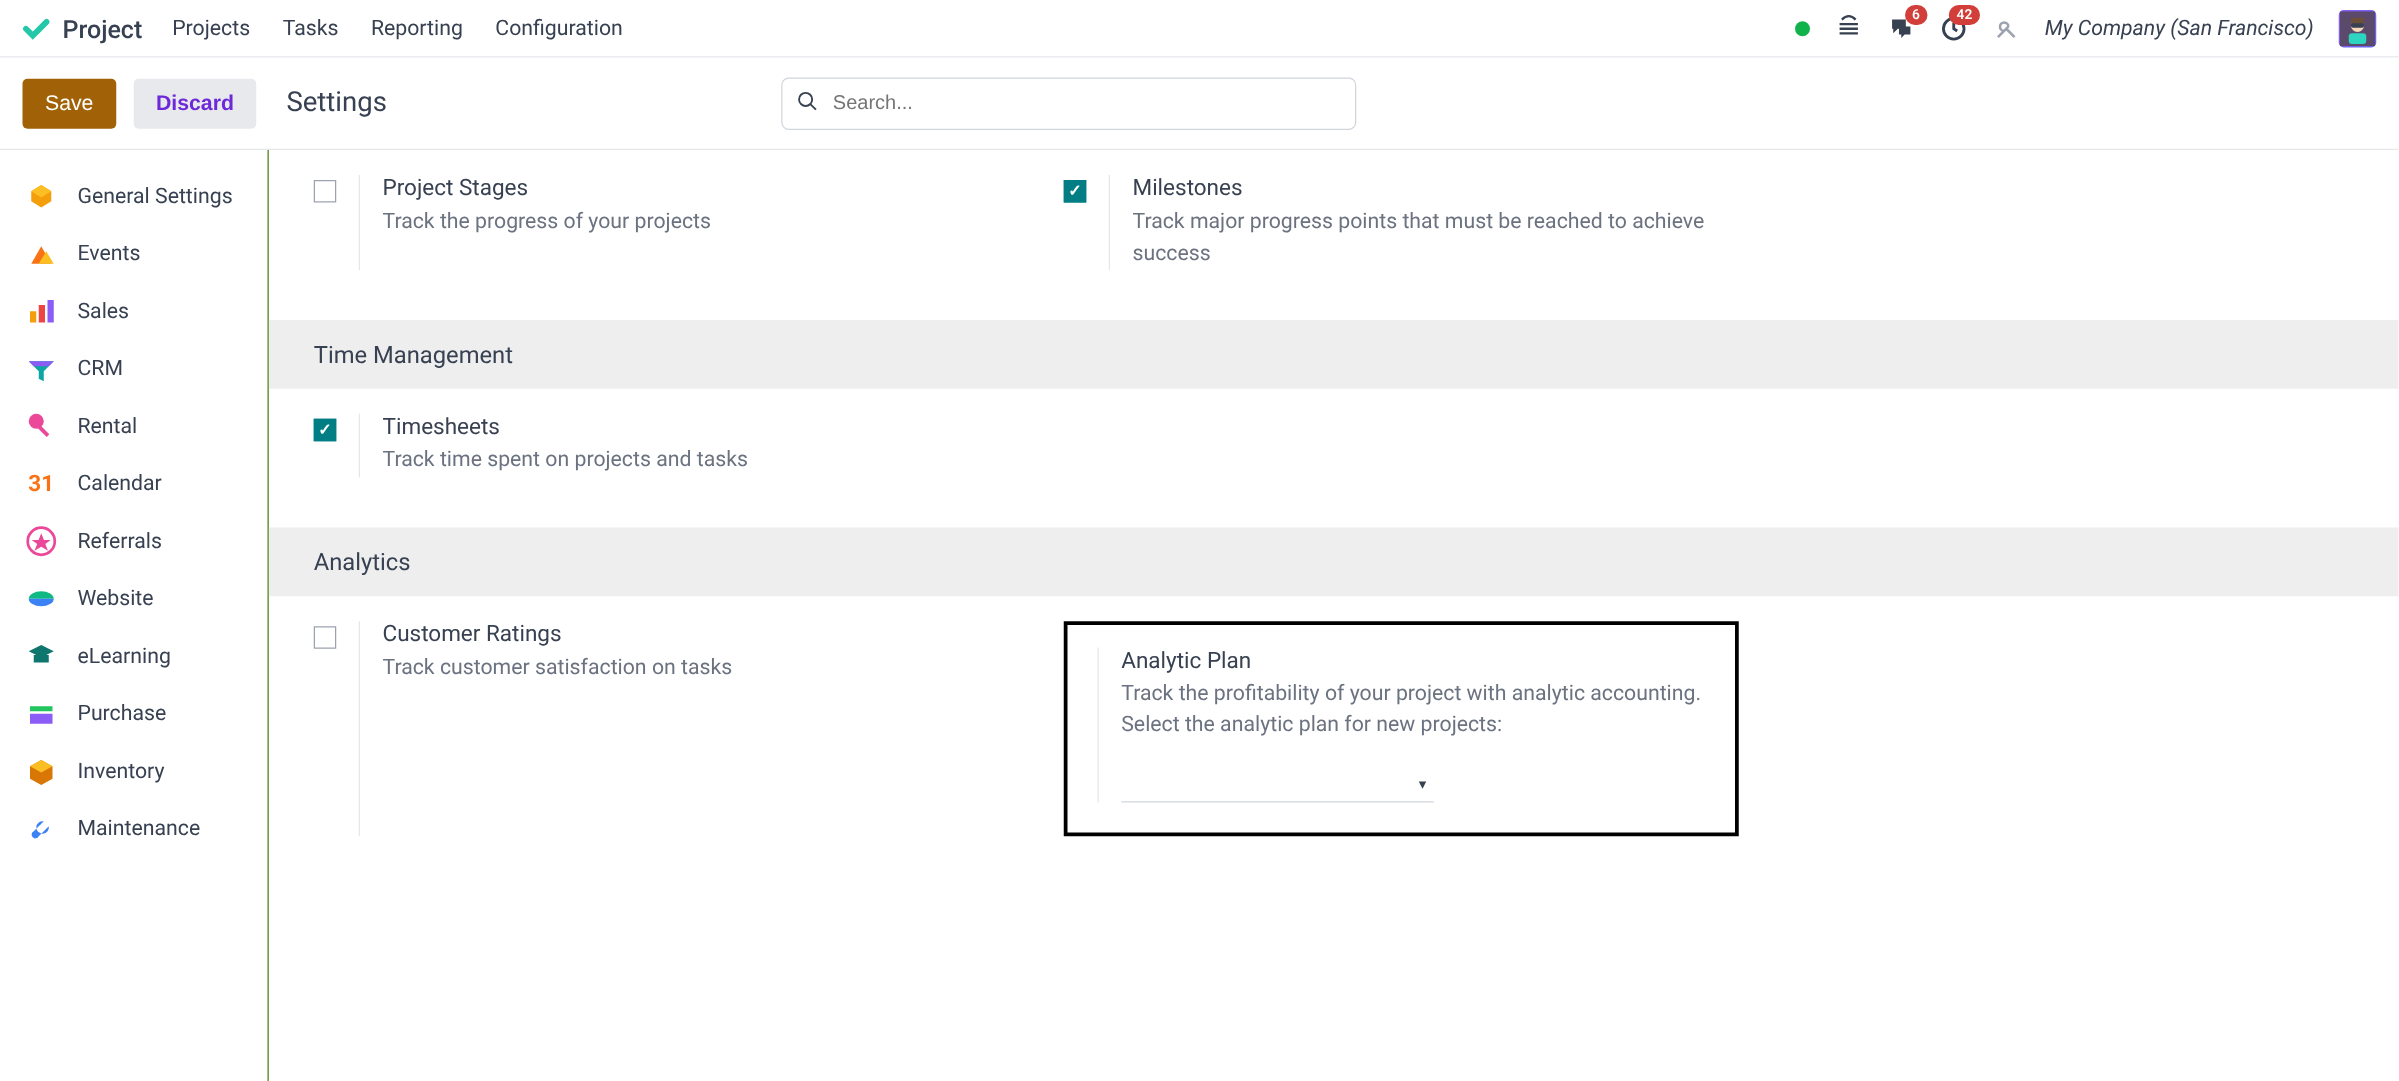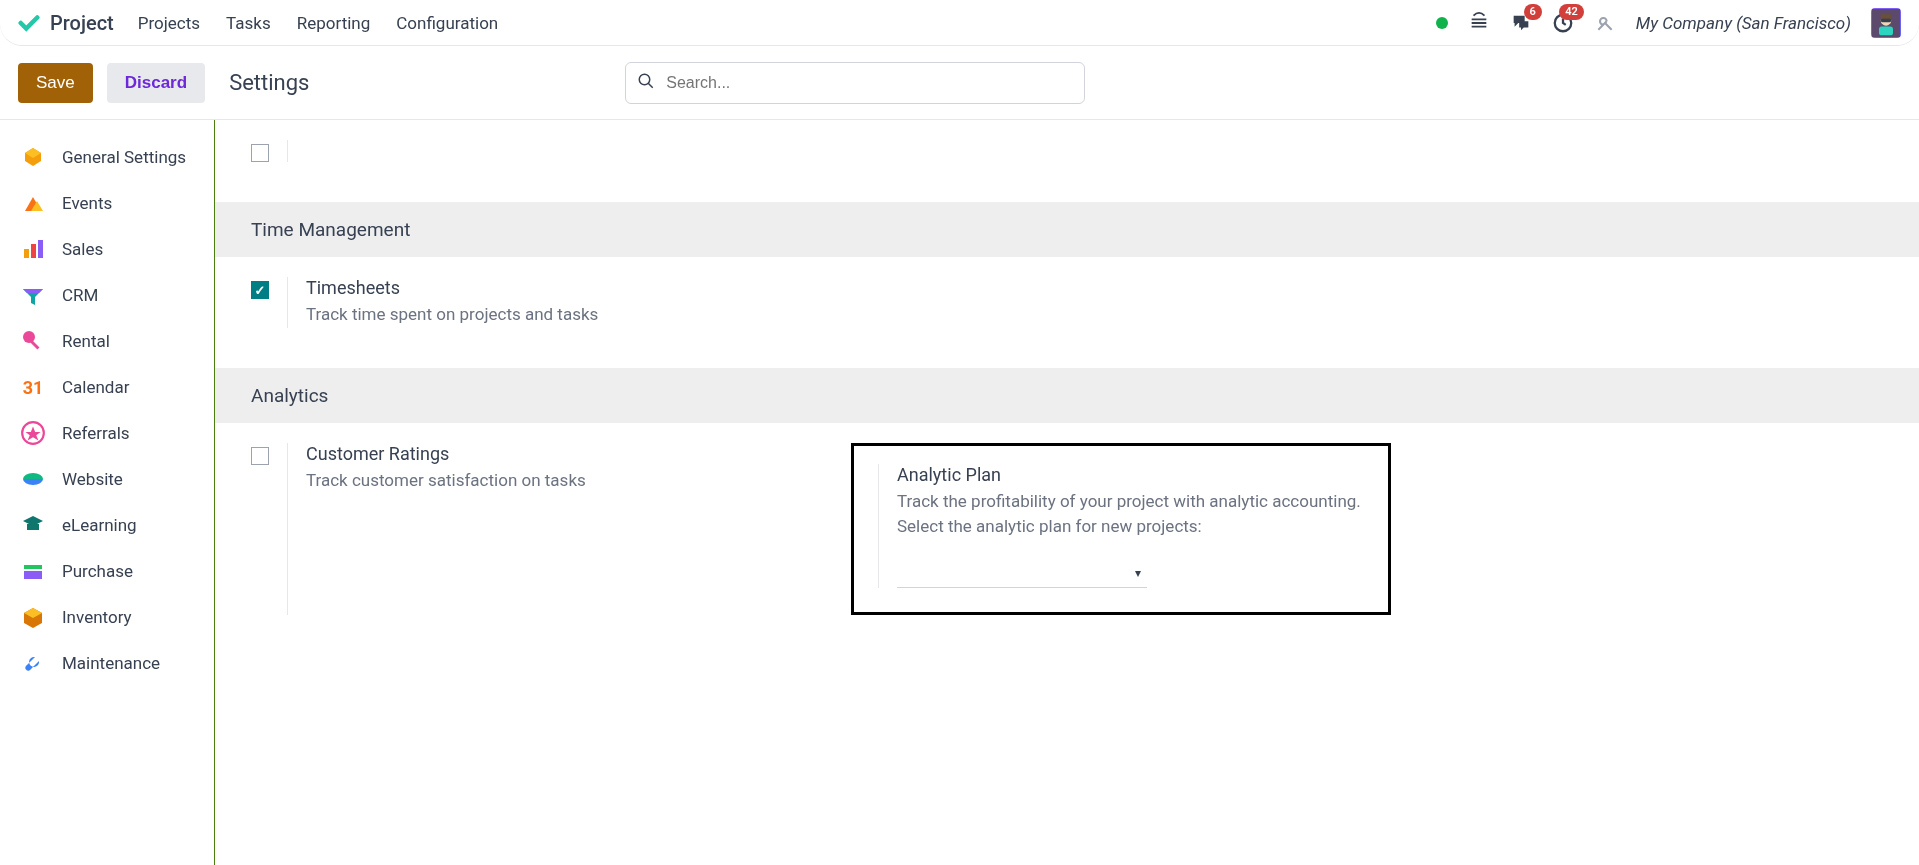--- a/index.html
+++ b/index.html
@@ -1,19 +1,19 @@
 <!DOCTYPE html>
 <html><head>
 <meta charset="utf-8">
 <style>
   * { box-sizing: border-box; margin: 0; padding: 0; }
   body { font-family: -apple-system, BlinkMacSystemFont, "Segoe UI", Roboto, "Helvetica Neue", Arial, sans-serif; font-size: 16px; color: #374151; background: #fff; }
   
   
-  .navbar { height: 46px; border-bottom: 1px solid #e5e7eb; display: flex; align-items: center; padding: 0 18px; justify-content: space-between; border-radius: 22px; }
+  .navbar { height: 46px; border-bottom: 1px solid #e5e7eb; display: flex; align-items: center; padding: 0 18px; justify-content: space-between; }
   .navbar-left { display: flex; align-items: center; gap: 24px; }
   .brand { display: flex; align-items: center; gap: 10px; }
   .brand-icon { width: 22px; height: 22px; }
   .brand-name { font-size: 20px; font-weight: 500; color: #374151; }
   .nav-menu { display: flex; gap: 26px; }
   .nav-menu a { color: #374151; text-decoration: none; font-size: 17px; cursor: pointer; }
   .navbar-right { display: flex; align-items: center; gap: 20px; }
   .status-dot { width: 12px; height: 12px; border-radius: 50%; background: #10b34b; }
   .tray-icon { width: 22px; height: 22px; display: flex; align-items: center; justify-content: center; position: relative; cursor: pointer; }
   .badge { position: absolute; top: -8px; right: -10px; background: #d23f3a; color: #fff; font-size: 11px; font-weight: 600; border-radius: 10px; padding: 1px 6px; min-width: 18px; text-align: center; line-height: 14px; }
@@ -242,20 +242,32 @@
         </span>
       <span>Maintenance</span>
     </div>
   </div>
 
   <div class="content">
     <div class="settings-row">
       <div class="setting-block">
         <div class="chk"></div>
         <div class="setting-divider"></div>
+        <div class="setting-text">
+          <div class="setting-title">Project Stages</div>
+          <div class="setting-desc">Track the progress of your projects</div>
+        </div>
+      </div>
+      <div class="setting-block">
+        <div class="chk checked"></div>
+        <div class="setting-divider"></div>
+        <div class="setting-text">
+          <div class="setting-title">Milestones</div>
+          <div class="setting-desc">Track major progress points that must be reached to achieve success</div>
+        </div>
       </div>
     </div>
 
     <div class="section-head">Time Management</div>
     <div class="settings-row">
       <div class="setting-block">
         <div class="chk checked"></div>
         <div class="setting-divider"></div>
         <div class="setting-text">
           <div class="setting-title">Timesheets</div>

